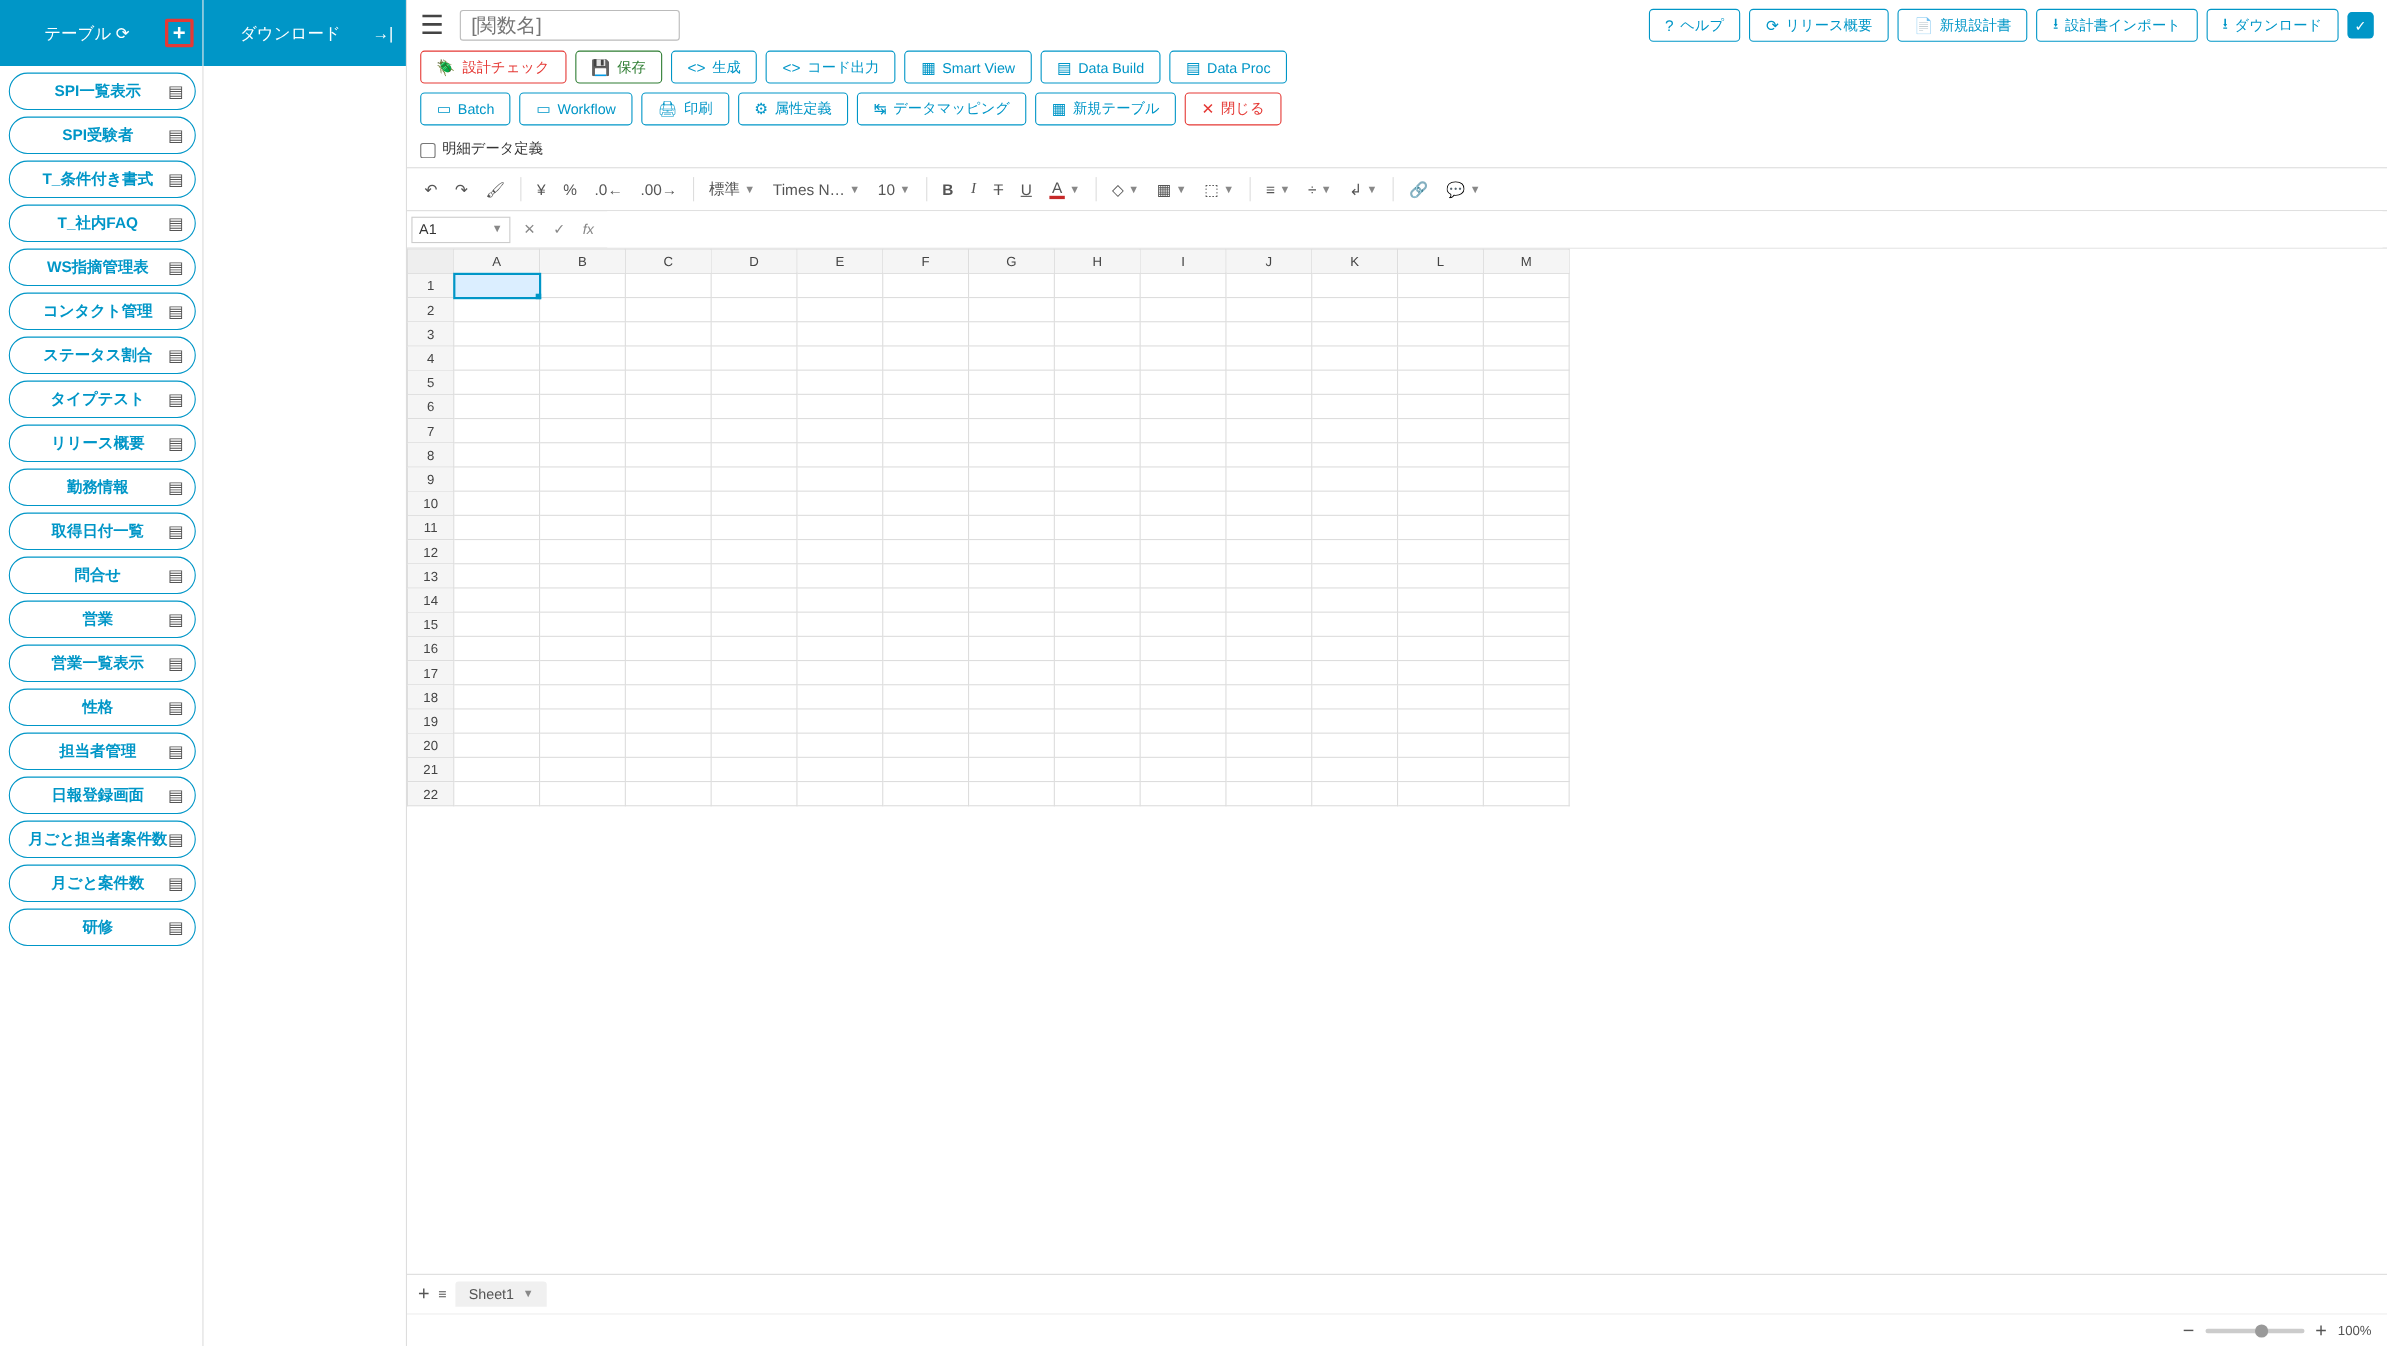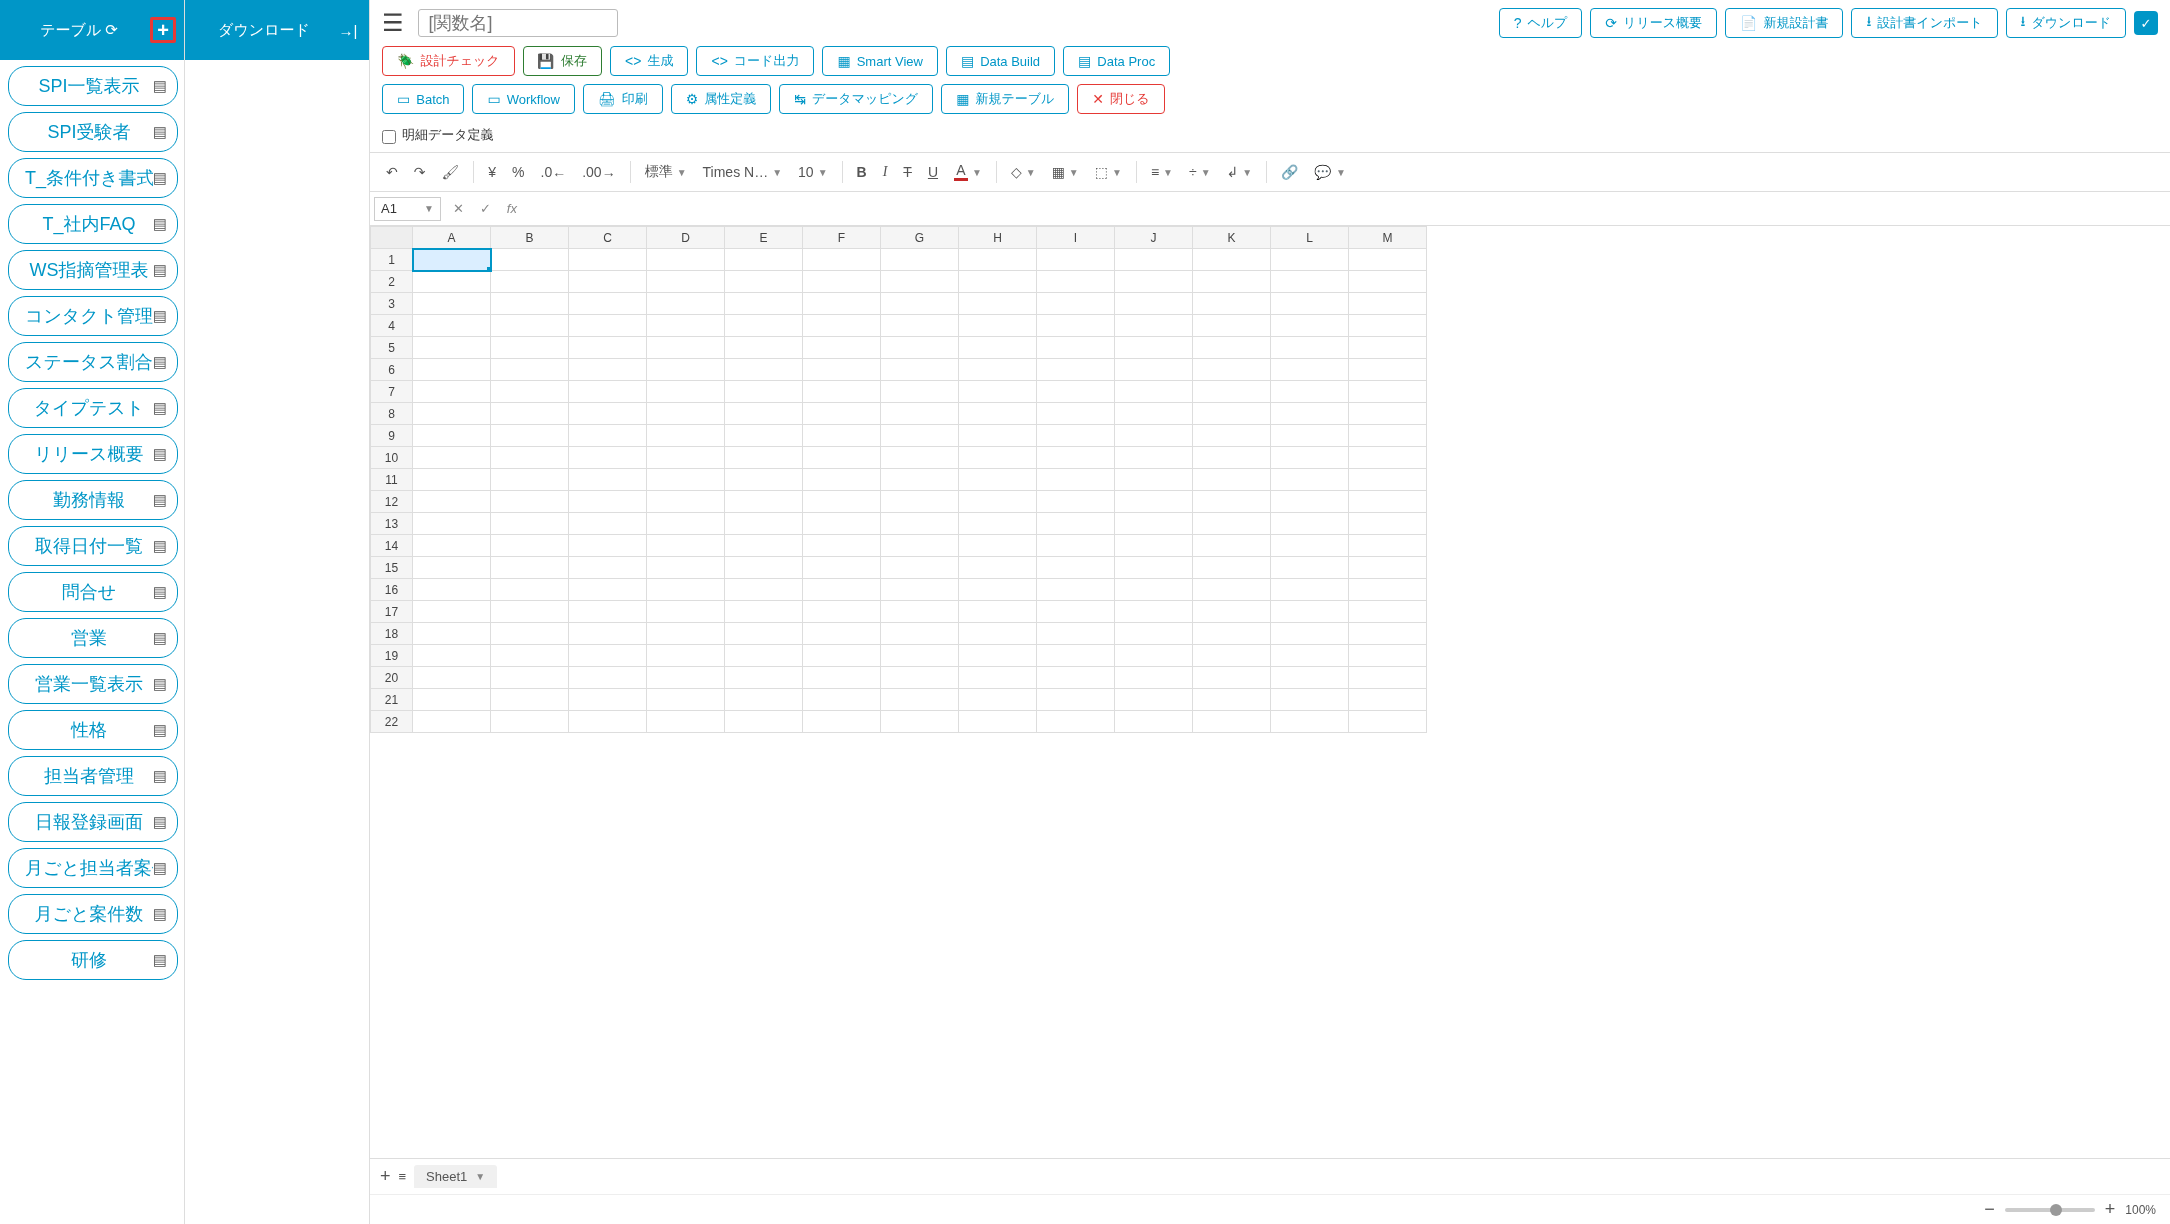--- a/index.html
+++ b/index.html
@@ -6,41 +6,41 @@
 body { font-family: "Hiragino Sans", "Meiryo", sans-serif; font-size: 13px; color: #333; background: #fff; overflow: hidden; }
 .app { display: flex; height: 100vh; }
 .sidebar-left { width: 185px; display: flex; flex-direction: column; border-right: 1px solid #ddd; }
 .sidebar-mid { width: 185px; display: flex; flex-direction: column; border-right: 1px solid #ddd; }
 .panel-header { background: #0096c7; color: #fff; height: 60px; display: flex; align-items: center; justify-content: space-between; padding: 0 8px; font-size: 15px; }
 .panel-header-title { flex: 1; text-align: center; display:flex; align-items:center; justify-content:center; gap:4px;}
 .panel-header-btn { width: 26px; height: 26px; display: flex; align-items: center; justify-content: center; cursor: pointer; }
 .highlight-red { border: 3px solid #e53935; border-radius:2px; }
 .sidebar-list { flex: 1; overflow-y: auto; padding: 6px 6px 6px 8px; }
 .sidebar-item { display: flex; align-items: center; justify-content: space-between; border: 1px solid #0096c7; border-radius: 18px; padding: 7px 10px 7px 16px; margin-bottom: 6px; cursor: pointer; background:#fff; }
-.sidebar-item-label { color: #0096c7; font-size: 18px; flex:1; text-align:center; white-space:nowrap; overflow:hidden; }
+.sidebar-item-label { color: #0096c7; font-size: 14px; flex:1; text-align:center; white-space:nowrap; overflow:hidden;font-weight:bold; }
 .sidebar-item-icon { color: #555; font-size: 15px; }
 .main { flex: 1; display: flex; flex-direction: column; min-width:0; }
 .toolbar { display: flex; align-items: center; flex-wrap: wrap; gap: 8px; padding: 8px 12px; }
 .toolbar-row { display:flex; align-items:center; flex-wrap:wrap; gap:8px; width:100%; }
 .hamburger { font-size: 24px; cursor:pointer; color:#444; margin-right:6px; }
 .input-box { border: 1px solid #bbb; border-radius: 3px; height: 28px; padding: 0 10px; width: 200px; font-size: 18px; color:#888; }
 .btn { border: 1.5px solid #0096c7; background: #fff; color: #0096c7; border-radius: 4px; height: 30px; padding: 0 14px; display: inline-flex; align-items: center; gap: 6px; cursor: pointer; font-size: 13px; white-space:nowrap; }
 .btn.red { border-color: #e53935; color: #e53935; }
 .btn.green { border-color: #2e7d32; color: #2e7d32; }
 .btn .ic { font-size: 14px; }
 .spacer { flex:1; }
 .check-indicator { width:24px; height:24px; background:#0096c7; border-radius:4px; display:flex; align-items:center; justify-content:center; color:#fff; }
 .checkbox-row { display:flex; align-items:flex-end; gap:6px; padding: 4px 12px 8px; font-size:13px; color:#333; }
 .checkbox-row input { width:14px; height:14px; }
 .format-bar { border-top:1px solid #ddd; border-bottom:1px solid #ddd; height:40px; display:flex; align-items:center; padding:0 10px; gap:4px; color:#555; }
 .fb-item { padding:4px 6px; cursor:pointer; display:flex; align-items:center; gap:2px; font-size:14px; }
 .fb-sep { width:1px; height:22px; background:#ddd; margin:0 4px; }
 .fb-dd { font-size:10px; color:#888; margin-left:2px; }
 .formula-bar { height:34px; display:flex; align-items:center; border-bottom:1px solid #ddd; padding:0 4px; gap:8px; }
-.cell-name { width:67px; border:1px solid #ccc; height:24px; padding:0 6px; font-size:13px; display:flex; align-items:center; justify-content:space-between; }
+.cell-name { width:90px; border:1px solid #ccc; height:24px; padding:0 6px; font-size:13px; display:flex; align-items:center; justify-content:space-between; }
 .fx-btn { color:#888; padding:0 4px; cursor:pointer; }
 .grid-wrap { flex:1; overflow:auto; position:relative; }
 table.grid { border-collapse:collapse; table-layout:fixed; }
 table.grid th, table.grid td { border:1px solid #ddd; height:22px; min-width:78px; font-size:12px; text-align:center; font-weight:normal; color:#444; background:#fff; }
 table.grid th { background:#f5f5f5; position:sticky; }
 table.grid .rowhead { background:#f5f5f5; min-width:42px; width:42px; }
 table.grid .corner { background:#eee; min-width:42px; width:42px; }
 table.grid td.selected { background:#dbeeff; outline:2px solid #0096c7; outline-offset:-1px; position:relative; }
 table.grid td.selected::after { content:""; position:absolute; right:-2px; bottom:-2px; width:5px; height:5px; background:#0096c7; }
 .sheet-tabs { height:36px; border-top:1px solid #ddd; display:flex; align-items:center; padding:0 10px; gap:8px; font-size:13px; color:#555; }

